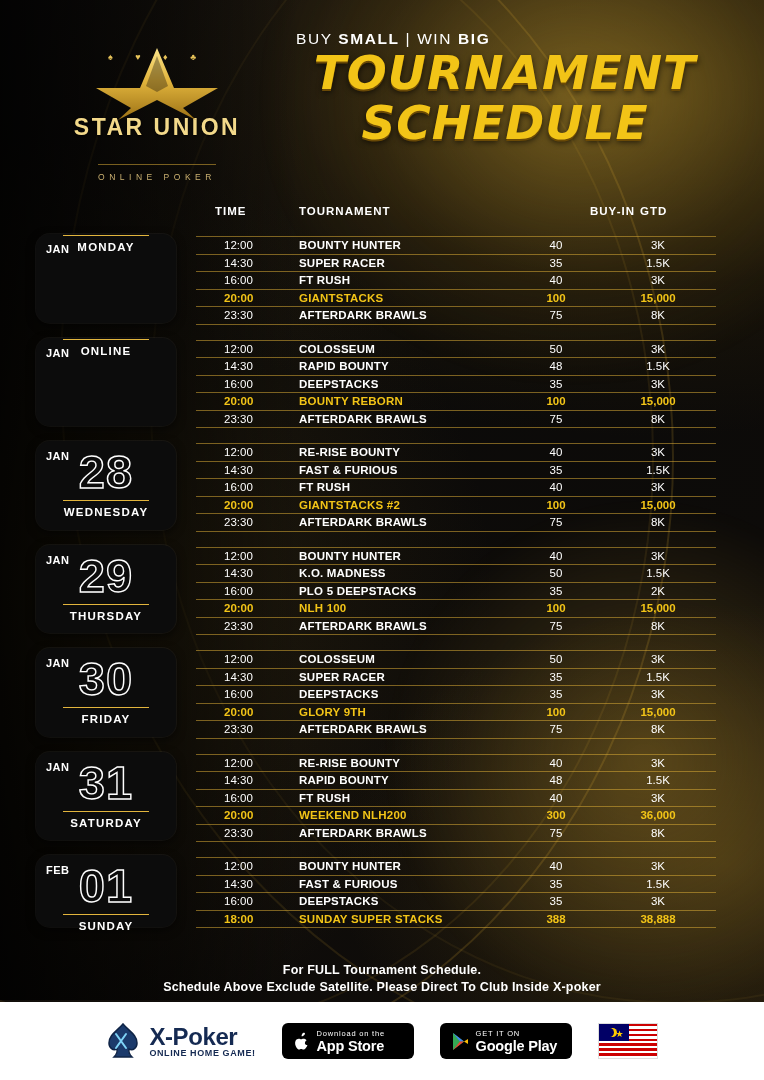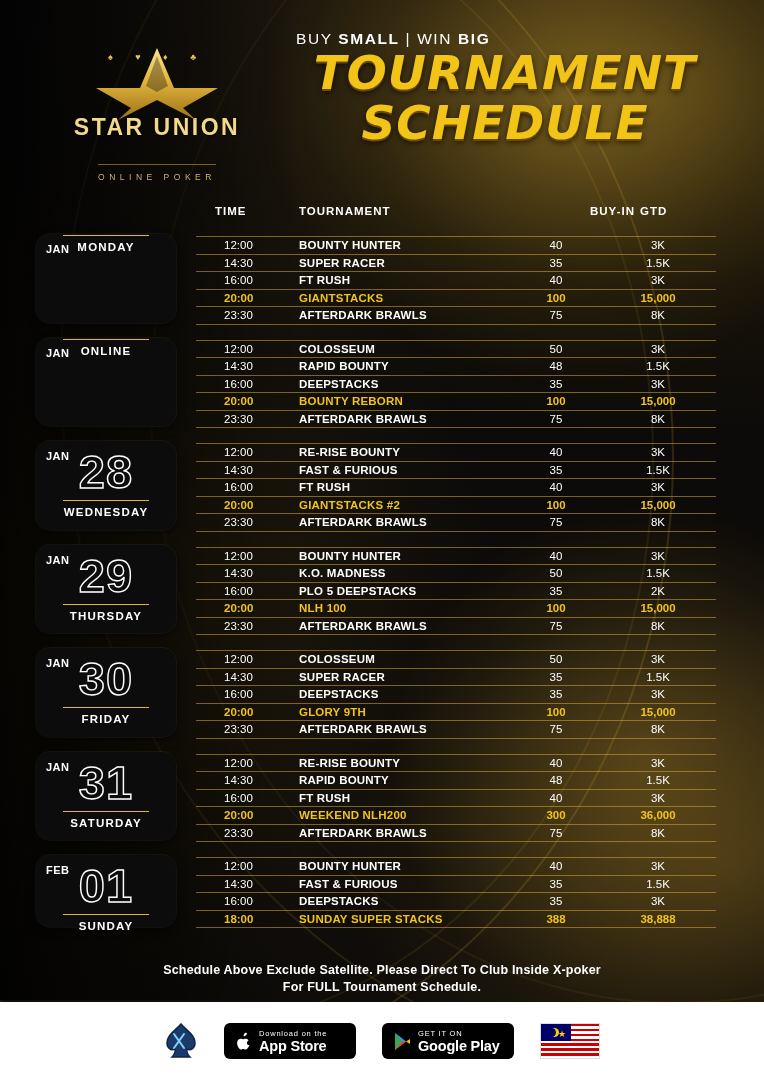--- a/index.html
+++ b/index.html
@@ -443,30 +443,34 @@
             <span class="t">18:00</span>
             <span class="n">SUNDAY SUPER STACKS</span>
             <span class="b">388</span>
             <span class="g">38,888</span>
           </div>
         </div>
       </div>
     </div>
 
   <div class="note">
+    <div>For FULL Tournament Schedule.</div>
     <div>Schedule Above Exclude Satellite. Please Direct To Club Inside X-poker</div>
-    <div>For FULL Tournament Schedule.</div>
   </div>
 
   <div class="footer">
     <div class="xp">
       <svg class="spade" width="34" height="38" viewBox="0 0 34 38">
         <path d="M17 2 C11 9 3 13 3 21 C3 26 7 29 11 27 C12 31 10 33 8 35 L26 35 C24 33 22 31 23 27 C27 29 31 26 31 21 C31 13 23 9 17 2 Z" fill="#1b3a6b" stroke="#0f2446" stroke-width="1.5"></path>
         <path d="M10 12 L20 26 M20 12 L10 26" stroke="#7fd4f7" stroke-width="2" stroke-linecap="round"></path>
       </svg>
+      <div class="xp-text">
+        <div class="t1">X-Poker</div>
+        <div class="t2">ONLINE HOME GAME!</div>
+      </div>
     </div>
 
     <div class="store">
       <svg width="16" height="19" viewBox="0 0 16 19">
         <path d="M11 1 C10 2.6 8.6 3.4 7.6 3.3 C7.4 2 8.2 0.6 9 0 C9.9 -0.6 11.1 -0.2 11 1 Z" fill="#ffffff" transform="translate(0,1)"></path>
         <path d="M13.4 13.2 C13 14.2 12.5 15.1 11.8 15.9 C11 16.9 10.2 17.6 9.3 17.6 C8.5 17.6 8.2 17.1 7.2 17.1 C6.2 17.1 5.9 17.6 5.1 17.6 C4.2 17.6 3.4 16.9 2.6 15.8 C1.2 13.9 0.5 10.8 1.7 8.6 C2.3 7.4 3.5 6.7 4.8 6.7 C5.7 6.7 6.5 7.3 7.1 7.3 C7.6 7.3 8.6 6.6 9.7 6.7 C10.2 6.7 11.7 6.9 12.6 8.2 C12.5 8.2 10.9 9.2 10.9 11.1 C11 13.3 12.9 13.1 13.4 13.2 Z" fill="#ffffff"></path>
       </svg>
       <div>
         <div class="s-top">Download on the</div>
         <div class="s-bot">App Store</div>

